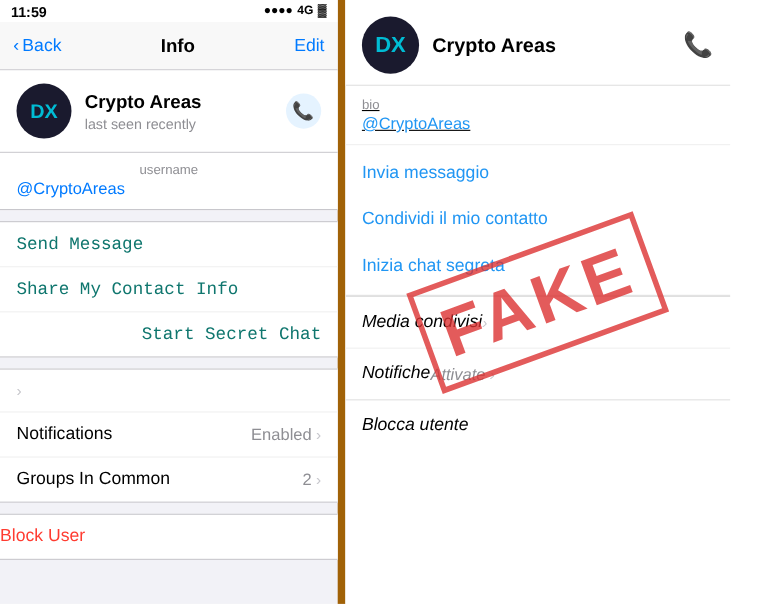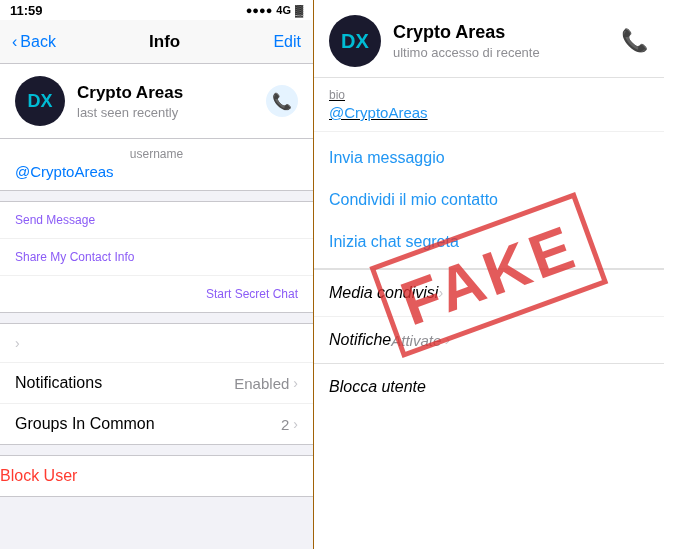--- a/index.html
+++ b/index.html
@@ -13,21 +13,21 @@
     }
 
     
     .left-panel {
       width: 314px;
       height: 549px;
       background: #f2f2f7;
       display: flex;
       flex-direction: column;
       position: relative;
-      border-right: 1px solid #a16207;
+      border-right: 7px solid #a16207;
     }
 
     .left-status-bar {
       background: #fff;
       height: 20px;
       display: flex;
       align-items: center;
       justify-content: space-between;
       padding: 0 10px;
       font-size: 12px;
@@ -129,23 +129,24 @@
     
     .left-actions {
       background: #fff;
       margin-top: 10px;
       border-top: 1px solid #c8c7cc;
       border-bottom: 1px solid #c8c7cc;
     }
 
     .action-item {
       padding: 11px 15px;
-      font-size: 12px;
-      color: #8b5cf6;
+      font-size: 16px;
+      color: #0f766e;
       border-bottom: 1px solid #f0f0f0;
+      font-family: Liberation Mono, monospace;
     }
 
     .action-item:last-child { border-bottom: none; text-align: right; }
 
     
     .left-settings {
       background: #fff;
       margin-top: 10px;
       border-top: 1px solid #c8c7cc;
       border-bottom: 1px solid #c8c7cc;
@@ -381,21 +382,20 @@
   </div>
 
 </div>
 
 <div class="right-panel">
 
   <div class="right-header">
     <div class="right-avatar">DX</div>
     <div class="right-profile-info">
       <div class="right-profile-name">Crypto Areas</div>
-      <div class="right-profile-status">ultimo accesso di recente</div>
     </div>
     <div class="right-phone-icon">📞</div>
   </div>
 
   <div class="right-section">
     <div class="right-section-label">bio</div>
     <div class="right-section-value">@CryptoAreas</div>
   </div>
 
   <div class="right-actions">

